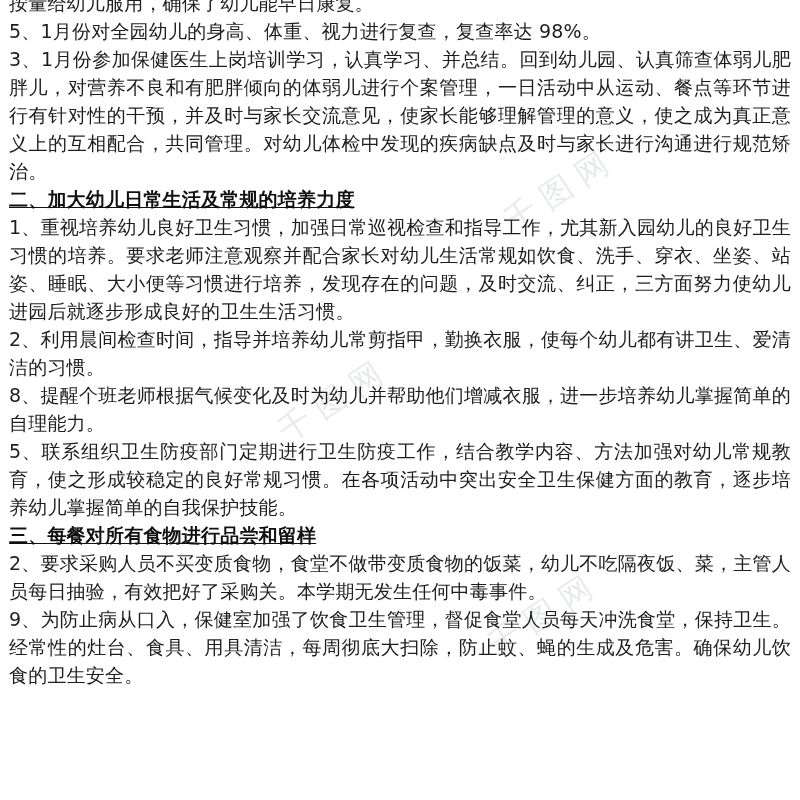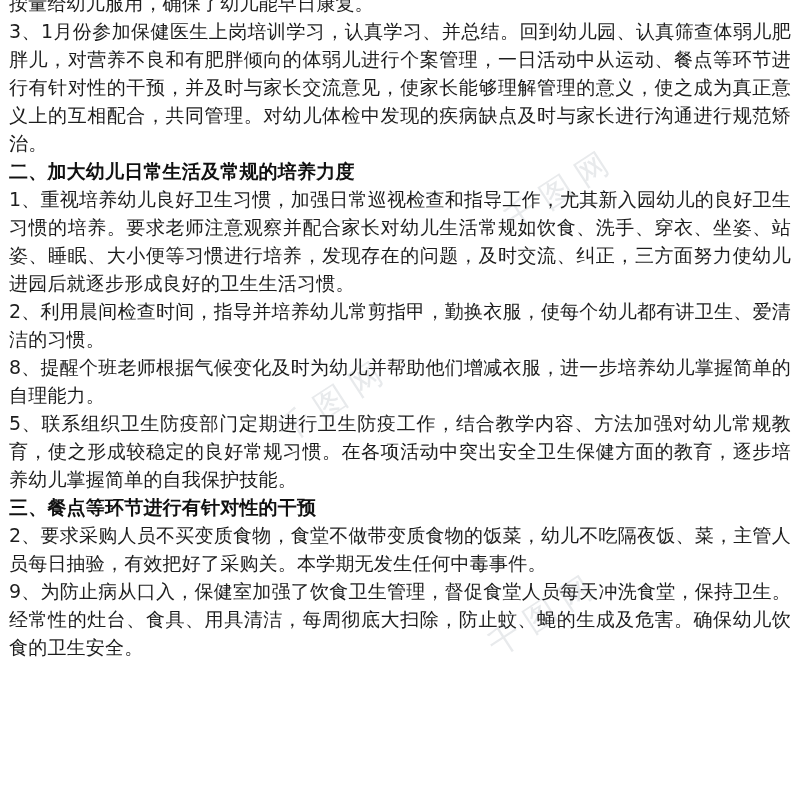--- a/index.html
+++ b/index.html
@@ -21,21 +21,21 @@
     margin-top: -11px;            
     padding: 0 9px;
     font-size: 19px;
     line-height: 28px;
     color: #1d1d1d;
     text-align: justify;
     text-justify: inter-ideograph;
     letter-spacing: 0.2px;
   }
   .content p { margin: 0; }
-  .content p.heading { font-weight: bold; color: #111; }
+  .content p.heading { font-weight: bold; color: #111; text-decoration: underline; }
   .watermark {
     position: absolute;
     z-index: 0;
     color: rgba(140, 148, 158, 0.20);
     font-size: 32px;
     letter-spacing: 10px;
     white-space: nowrap;
     transform: rotate(-33deg);
     user-select: none;
     pointer-events: none;
@@ -48,24 +48,25 @@
 <body>
 
 <div class="page">
 
   <div class="watermark wm1">千图网</div>
   <div class="watermark wm2">千图网</div>
   <div class="watermark wm3">千图网</div>
 
   <div class="content">
     <p>按量给幼儿服用，确保了幼儿能早日康复。</p>
+    <p>5、1月份对全园幼儿的身高、体重、视力进行复查，复查率达 98%。</p>
     <p>3、1月份参加保健医生上岗培训学习，认真学习、并总结。回到幼儿园、认真筛查体弱儿肥胖儿，对营养不良和有肥胖倾向的体弱儿进行个案管理，一日活动中从运动、餐点等环节进行有针对性的干预，并及时与家长交流意见，使家长能够理解管理的意义，使之成为真正意义上的互相配合，共同管理。对幼儿体检中发现的疾病缺点及时与家长进行沟通进行规范矫治。</p>
     <p class="heading">二、加大幼儿日常生活及常规的培养力度</p>
     <p>1、重视培养幼儿良好卫生习惯，加强日常巡视检查和指导工作，尤其新入园幼儿的良好卫生习惯的培养。要求老师注意观察并配合家长对幼儿生活常规如饮食、洗手、穿衣、坐姿、站姿、睡眠、大小便等习惯进行培养，发现存在的问题，及时交流、纠正，三方面努力使幼儿进园后就逐步形成良好的卫生生活习惯。</p>
     <p>2、利用晨间检查时间，指导并培养幼儿常剪指甲，勤换衣服，使每个幼儿都有讲卫生、爱清洁的习惯。</p>
     <p>8、提醒个班老师根据气候变化及时为幼儿并帮助他们增减衣服，进一步培养幼儿掌握简单的自理能力。</p>
     <p>5、联系组织卫生防疫部门定期进行卫生防疫工作，结合教学内容、方法加强对幼儿常规教育，使之形成较稳定的良好常规习惯。在各项活动中突出安全卫生保健方面的教育，逐步培养幼儿掌握简单的自我保护技能。</p>
-    <p class="heading">三、餐点等环节进行有针对性的干预</p>
+    <p class="heading">三、每餐对所有食物进行品尝和留样</p>
     <p>2、要求采购人员不买变质食物，食堂不做带变质食物的饭菜，幼儿不吃隔夜饭、菜，主管人员每日抽验，有效把好了采购关。本学期无发生任何中毒事件。</p>
     <p>9、为防止病从口入，保健室加强了饮食卫生管理，督促食堂人员每天冲洗食堂，保持卫生。经常性的灶台、食具、用具清洁，每周彻底大扫除，防止蚊、蝇的生成及危害。确保幼儿饮食的卫生安全。</p>
   </div>
 
 </div>
 
 </body></html>

